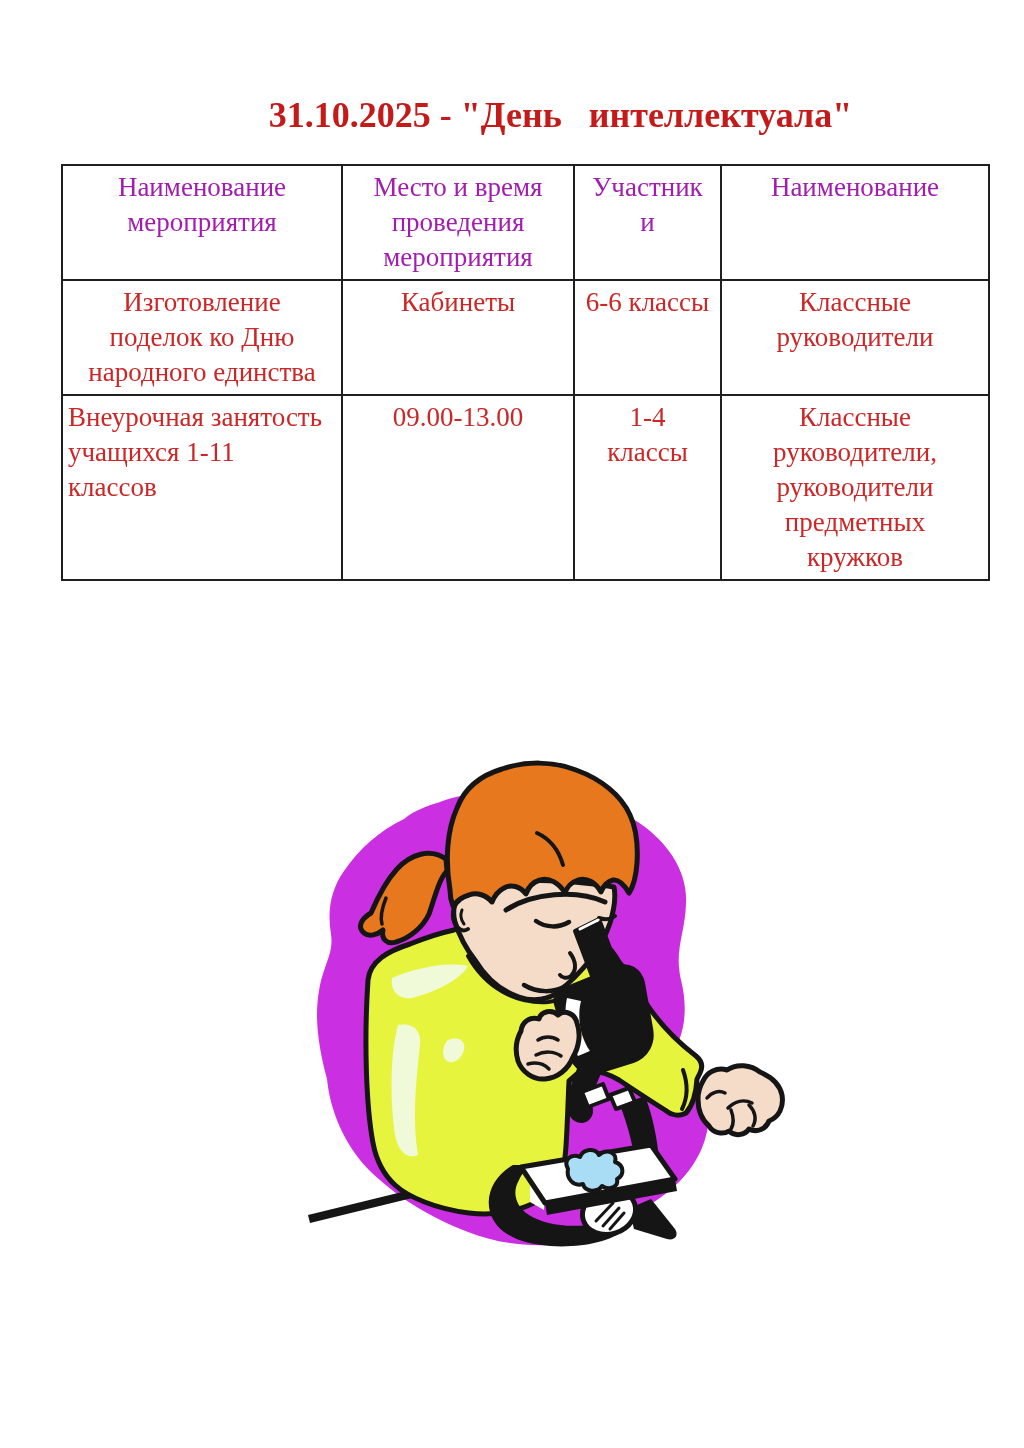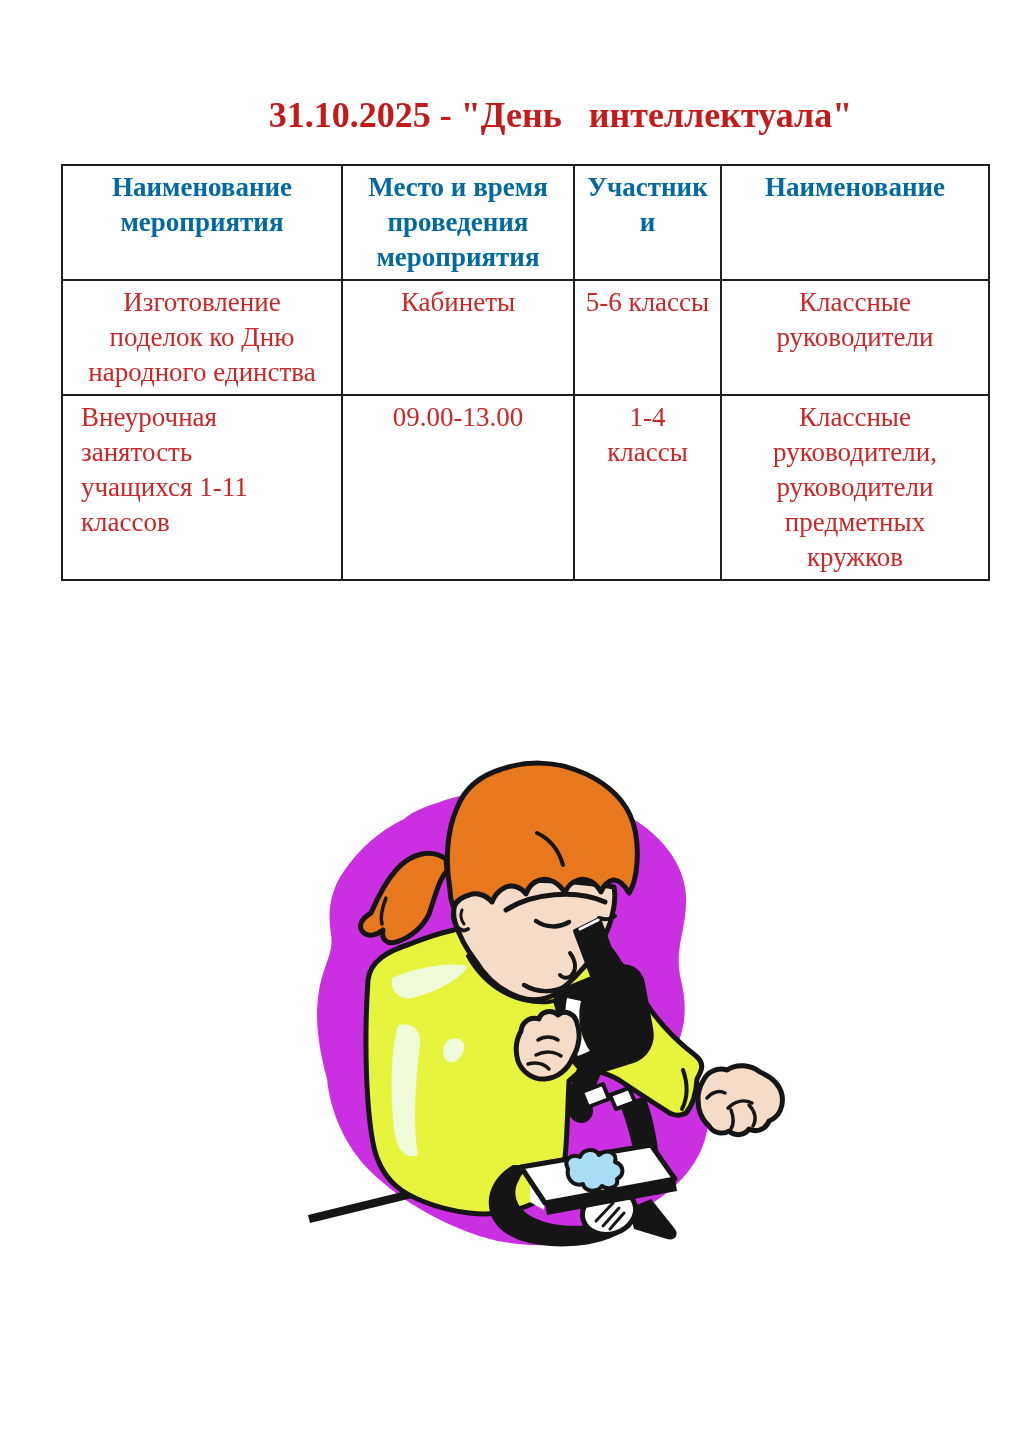--- a/index.html
+++ b/index.html
@@ -33,22 +33,22 @@
     border:2px solid #1f1f1f;
     vertical-align:top;
     text-align:center;
     white-space:pre-line;
     font-size:27px;
     line-height:35px;
     color:#CC2626;
     padding:4px 8px;
     overflow:hidden;
   }
-  table.schedule th{font-weight:bold;color:#0369a1;}
-  table.schedule td.cell-left{text-align:left;padding-left:18px;}
+  table.schedule th{font-weight:normal;color:#a21caf;}
+  table.schedule td.cell-left{text-align:left;padding-left:5px;}
   tr.hdr{height:109px;}
   tr.r1,tr.r2{height:112px;margin-left:48px;}
   tr.r3{height:181px;}
   #illustration{
     position:absolute;
     left:300px;top:740px;
     width:500px;height:550px;
   }
 </style>
 </head>
@@ -74,21 +74,21 @@
 мероприятия</th>
         <th>Участник
 и</th>
         <th>Наименование</th>
       </tr>
       <tr class="r1">
         <td>Изготовление
 поделок ко Дню
 народного единства</td>
         <td>Кабинеты</td>
-        <td>5-6 классы</td>
+        <td>6-6 классы</td>
         <td>Классные
 руководители</td>
       </tr>
       <tr class="r3">
         <td class="cell-left">Внеурочная занятость
 учащихся 1-11
 классов</td>
         <td>09.00-13.00</td>
         <td>1-4
 классы</td>

